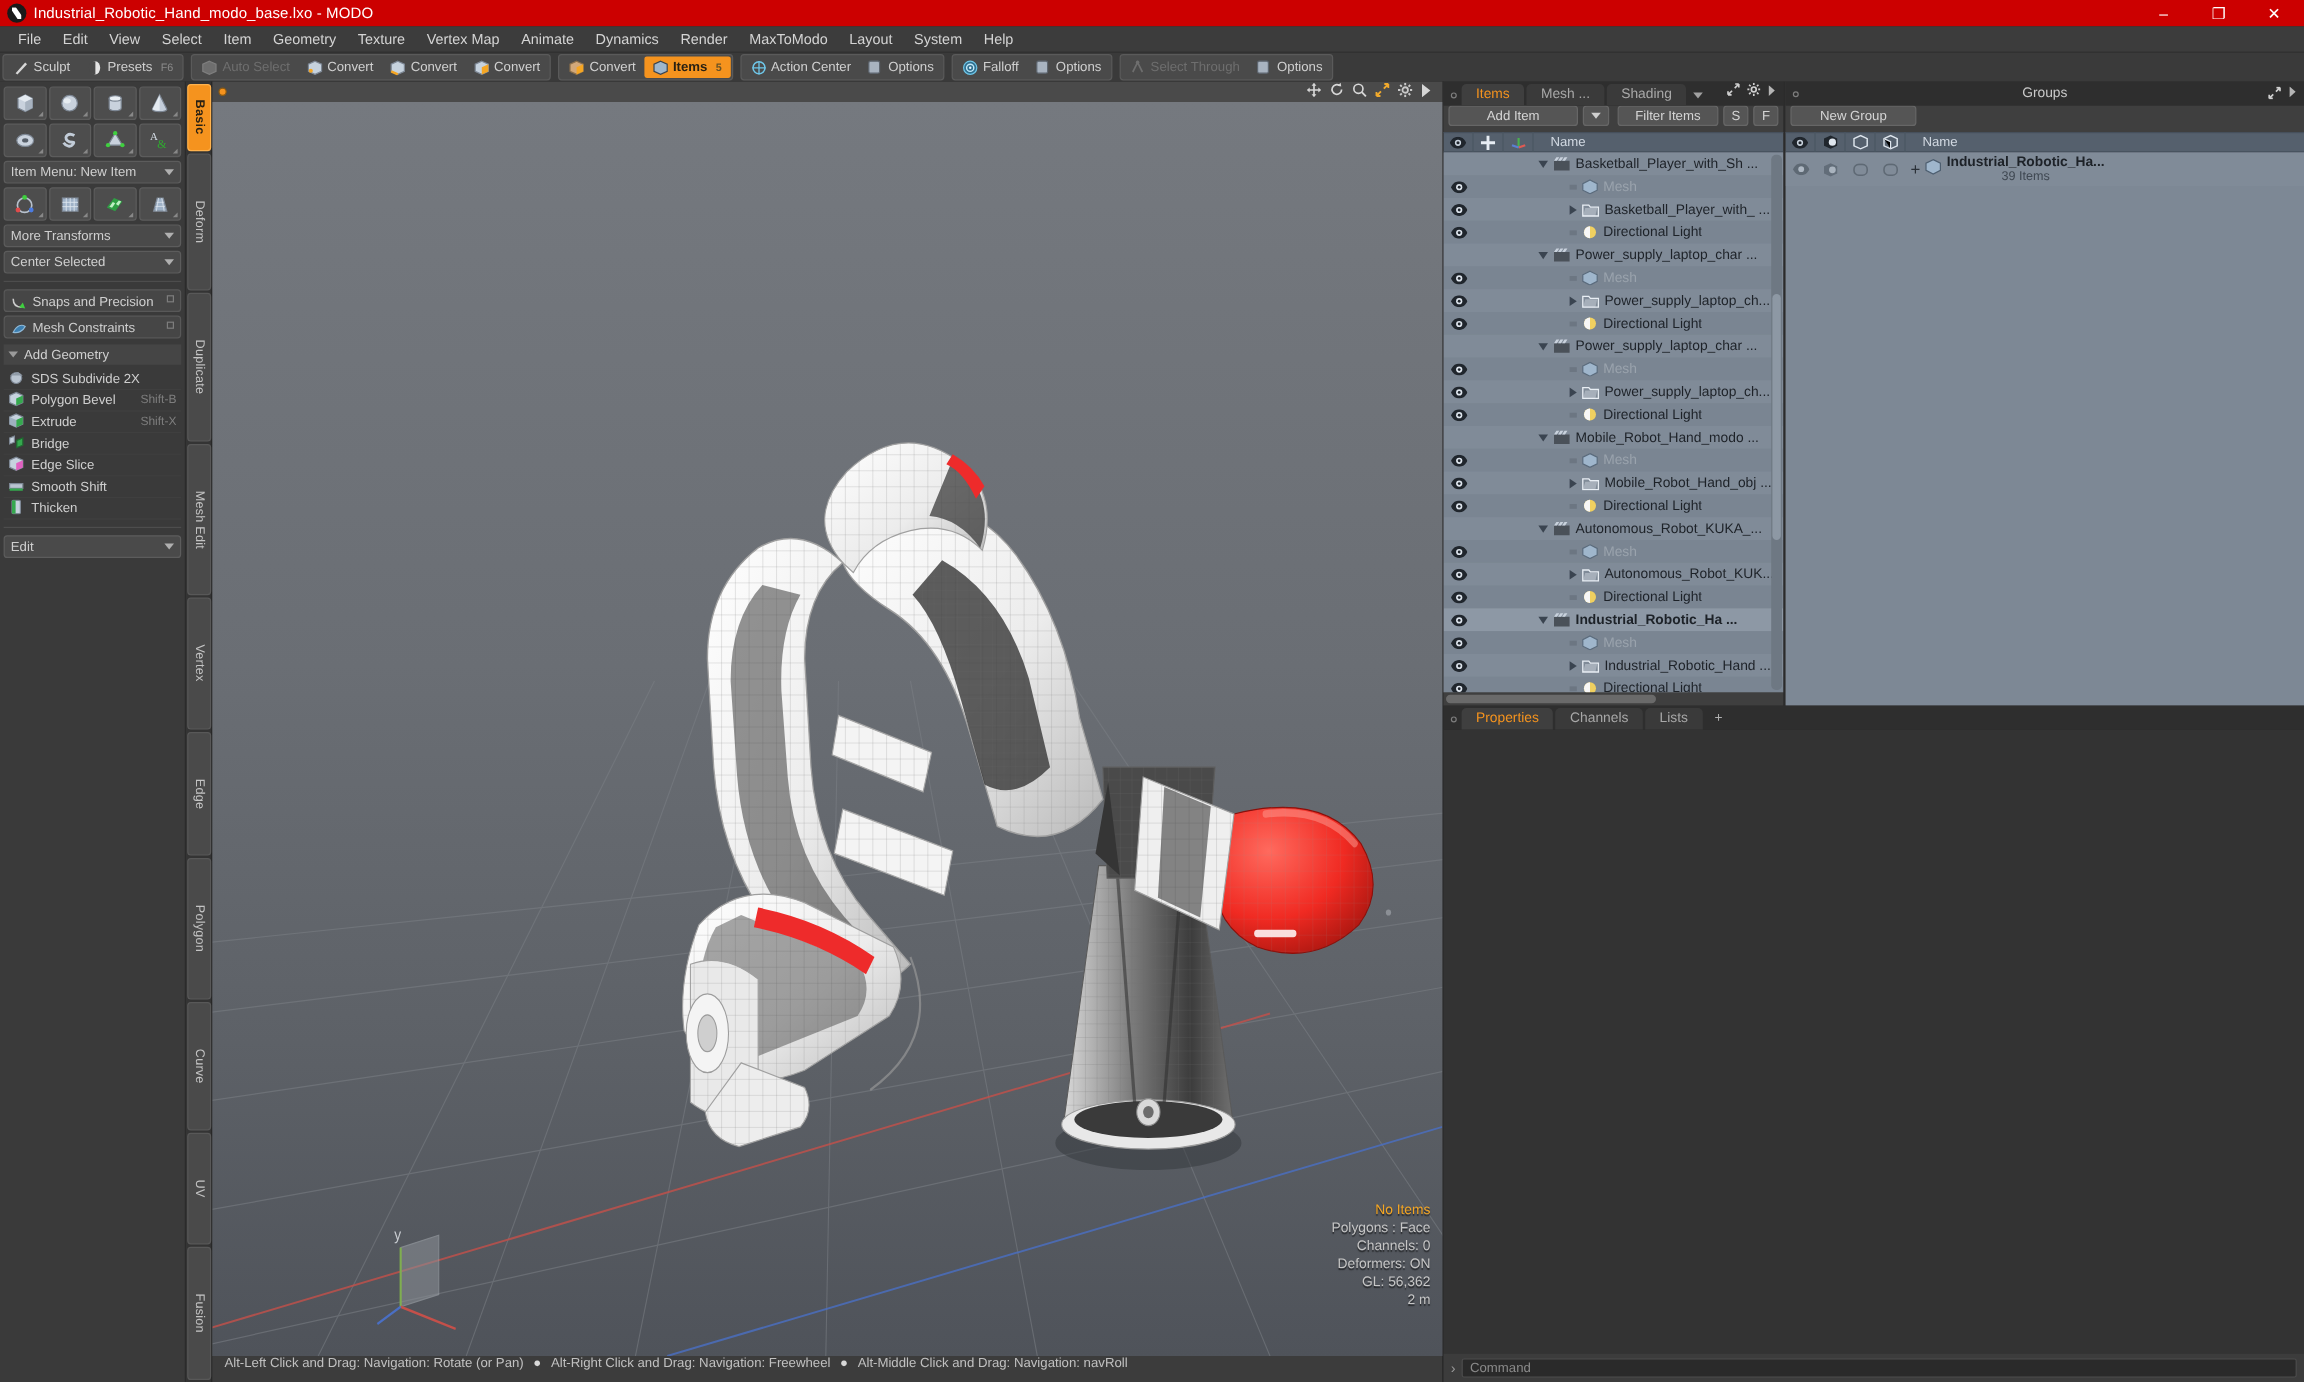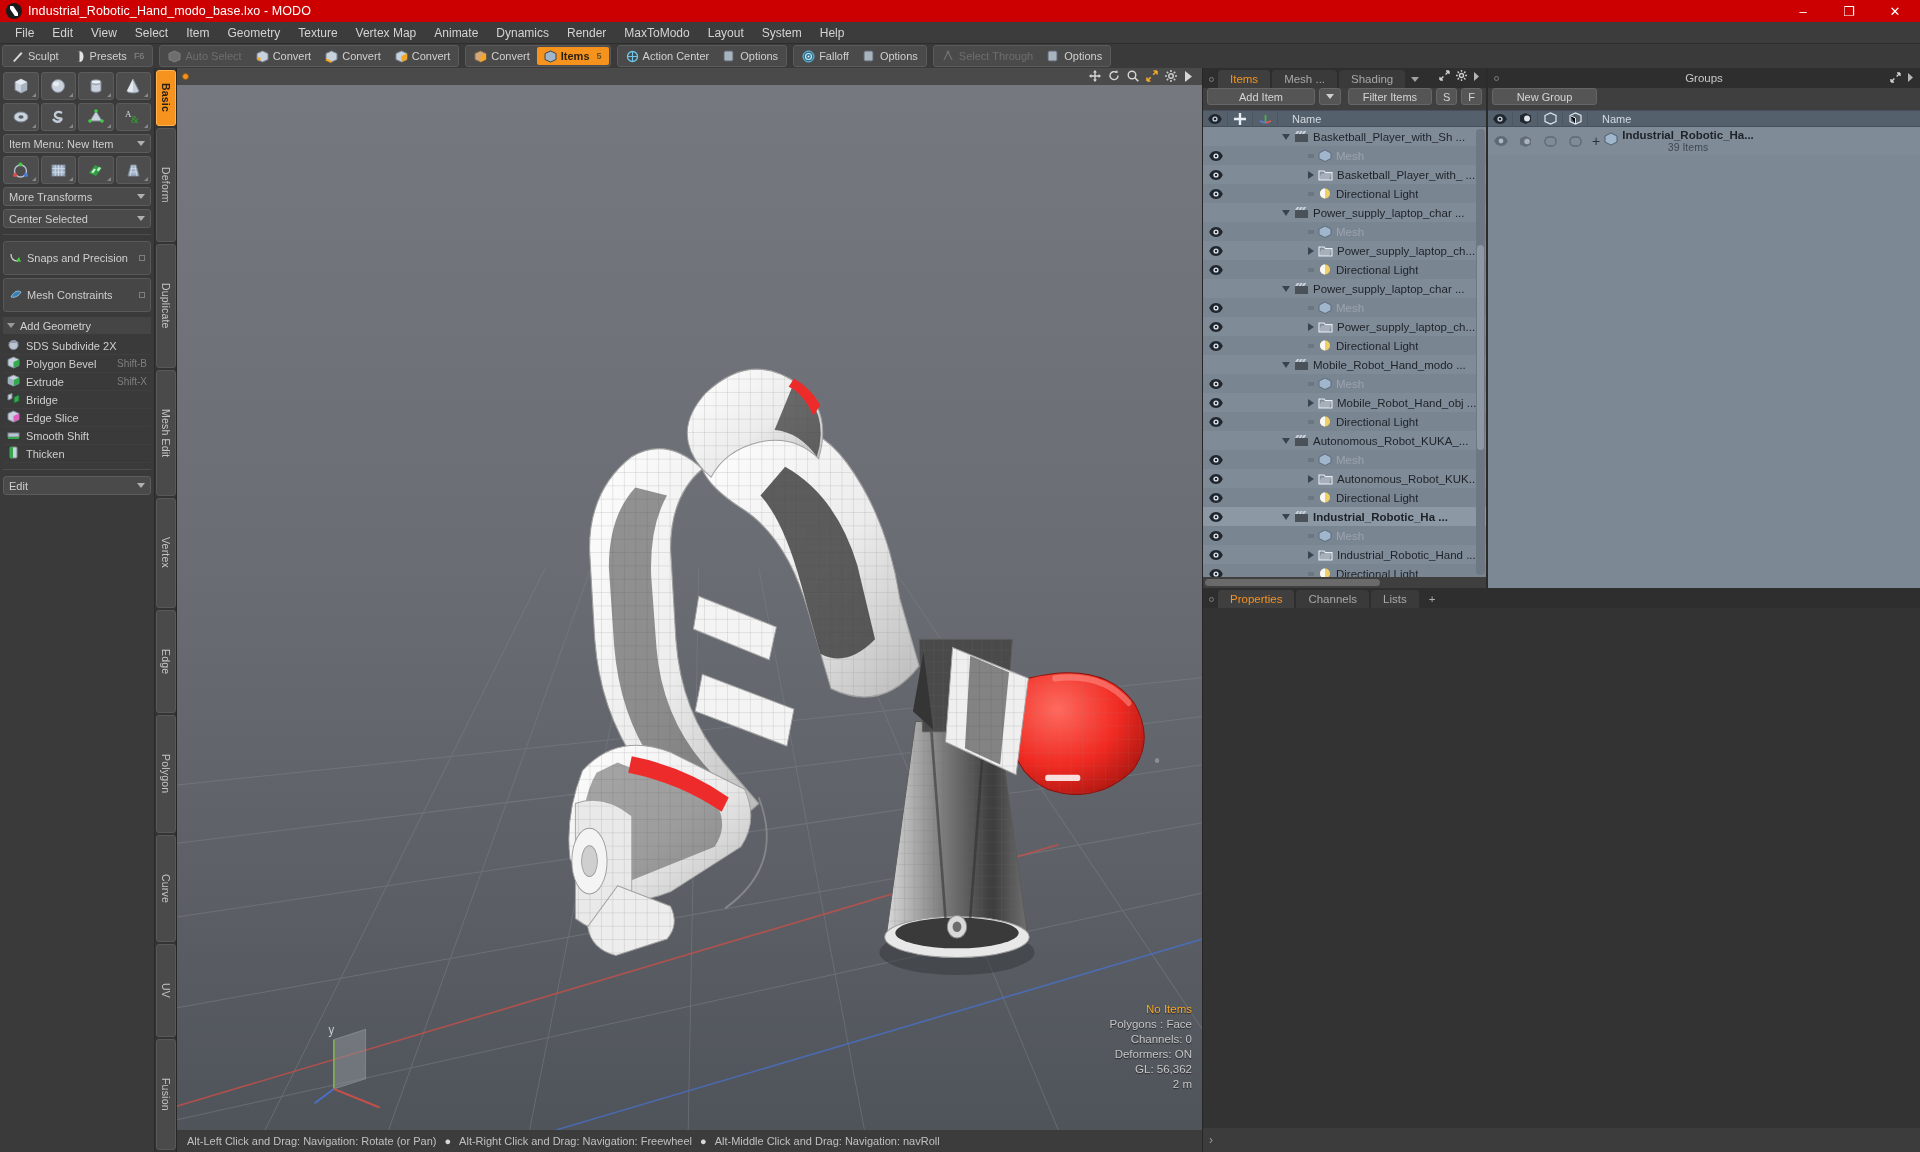--- a/index.html
+++ b/index.html
@@ -47,21 +47,21 @@
   .prow { display:flex; gap:2px; }
   .pbtn { flex:1; height:28px; background:#4d4d4d; border:1px solid #5c5c5c; border-radius:3px;
     display:flex; align-items:center; justify-content:center; position:relative; }
   .pbtn:after { content:""; position:absolute; right:2px; bottom:2px; width:0; height:0;
     border-left:4px solid transparent; border-bottom:4px solid #888; }
   .sel { width:100%; height:19px; background:#4a4a4a; border:1px solid #5c5c5c; border-radius:3px;
     display:flex; align-items:center; padding:0 5px; font-size:11px; color:#cfcfcf; }
   .sel .caret { margin-left:auto; width:0;height:0;border-left:4px solid transparent;
     border-right:4px solid transparent;border-top:5px solid #b0b0b0; }
   .lrow { width:100%; height:19px; background:#464646; border:1px solid #585858; border-radius:3px;
-    display:flex; align-items:center; padding:16px 5px; gap:5px; font-size:11px; color:#cfcfcf; }
+    display:flex; padding:4px 5px; gap:5px; font-size:11px; color:#cfcfcf; }
   .lrow .sq { margin-left:auto; width:6px; height:6px; border:1px solid #7d7d7d; }
   .sect { height:17px; background:#454545; display:flex; align-items:center; gap:5px;
     padding:0 4px; font-size:11px; color:#d0d0d0; margin-top:2px; }
   .sect .tri { width:0;height:0;border-left:4px solid transparent;border-right:4px solid transparent;
     border-top:5px solid #9a9a9a; }
   .crow { height:18px; display:flex; align-items:center; gap:6px; padding:0 4px;
     font-size:11px; color:#cfcfcf; border-bottom:1px solid #3f3f3f; }
   .crow .sc { margin-left:auto; font-size:10px; color:#7e7e7e; }
   .divider { height:1px; background:#4d4d4d; margin:3px 0; }
 
@@ -81,21 +81,21 @@
   .dot { width:7px;height:7px;border-radius:50%;background:#f5931e;border:1px solid #8a5a14; }
   .pill { height:13px; border:1px solid #6e6e6e; border-radius:7px; display:flex;
     align-items:center; justify-content:center; font-size:10.5px; color:#ddd; padding:0 10px;margin-top:32px; }
   .vphead .vp-icons { margin-left:auto; display:flex; align-items:center; gap:7px; padding-right:4px; }
   .vp { flex:1; position:relative; overflow:hidden;
     background:linear-gradient(180deg,#6f7379 0%,#676b71 45%,#5c6066 72%,#54585e 100%); }
   .vp svg { position:absolute; inset:0; width:100%; height:100%; }
   .vpstats { position:absolute; right:10px; bottom:38px; text-align:right;
     font-size:11.5px; line-height:15px; color:#c6c6c6; text-shadow:0 1px 1px rgba(0,0,0,.6); }
   .vpstats .hl { color:#f5a623; }
-  .statusbar { height:22px; background:#3c3c3c; display:flex; align-items:center;
+  .statusbar { height:22px; background:#3c3c3c; display:flex; align-items:flex-start;
     padding-left:10px; font-size:11px; color:#c0c0c0; flex:0 0 22px; gap:8px; }
   .statusbar .bullet { color:#d8d8d8; }
 
   
   .rightcol { width:718px; flex:0 0 718px; display:flex; flex-direction:column;
     background:#333; border-left:1px solid #262626; }
   .rtop { display:flex; flex:0 0 520px; min-height:0; }
   .pan { display:flex; flex-direction:column; min-height:0; background:#3a3a3a; }
   .panItems { width:285px; flex:0 0 285px; border-right:2px solid #2b2b2b; }
   .panGroups { flex:1; min-width:0; }
@@ -1374,17 +1374,20 @@
         <div class="tabrow" id="proptabs">
             <span class="rdot"></span>
             <div class="tab on">Properties</div>
             <div class="tab">Channels</div>
             <div class="tab">Lists</div>
             <div class="tab" style="background: transparent; color: rgb(176, 176, 176); padding: 0px 8px;">+</div>
           </div>
         <div class="propbody"></div>
         <div class="cmdbar">
           <span class="gt">›</span>
+          <div class="cmdinput" placeholder="Command">
+            <span style="color:#8a8a8a">Command</span>
+          </div>
         </div>
       </div>
     </div>
   </div>
 </div>
 
 </body></html>

